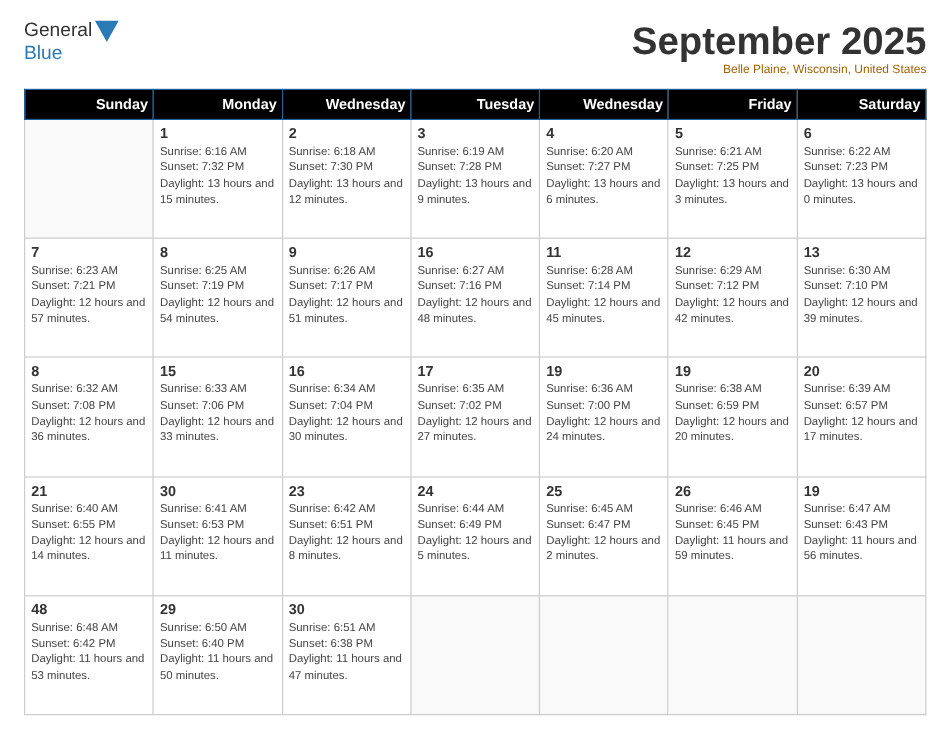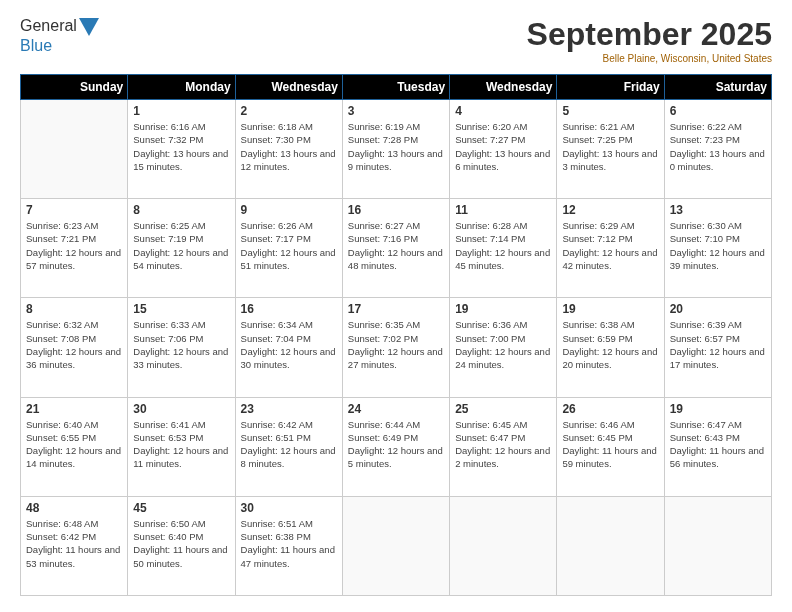--- a/index.html
+++ b/index.html
@@ -287,21 +287,21 @@
       </td>
         </tr>
         <tr>
           <td>
         <div class="day-number">48</div>
         <div class="day-info">
           Sunrise: 6:48 AM<br>Sunset: 6:42 PM<br>Daylight: 11 hours and 53 minutes.
         </div>
       </td>
           <td>
-        <div class="day-number">45</div>
+        <div class="day-number">29</div>
         <div class="day-info">
           Sunrise: 6:50 AM<br>Sunset: 6:40 PM<br>Daylight: 11 hours and 50 minutes.
         </div>
       </td>
           <td>
         <div class="day-number">30</div>
         <div class="day-info">
           Sunrise: 6:51 AM<br>Sunset: 6:38 PM<br>Daylight: 11 hours and 47 minutes.
         </div>
       </td>

